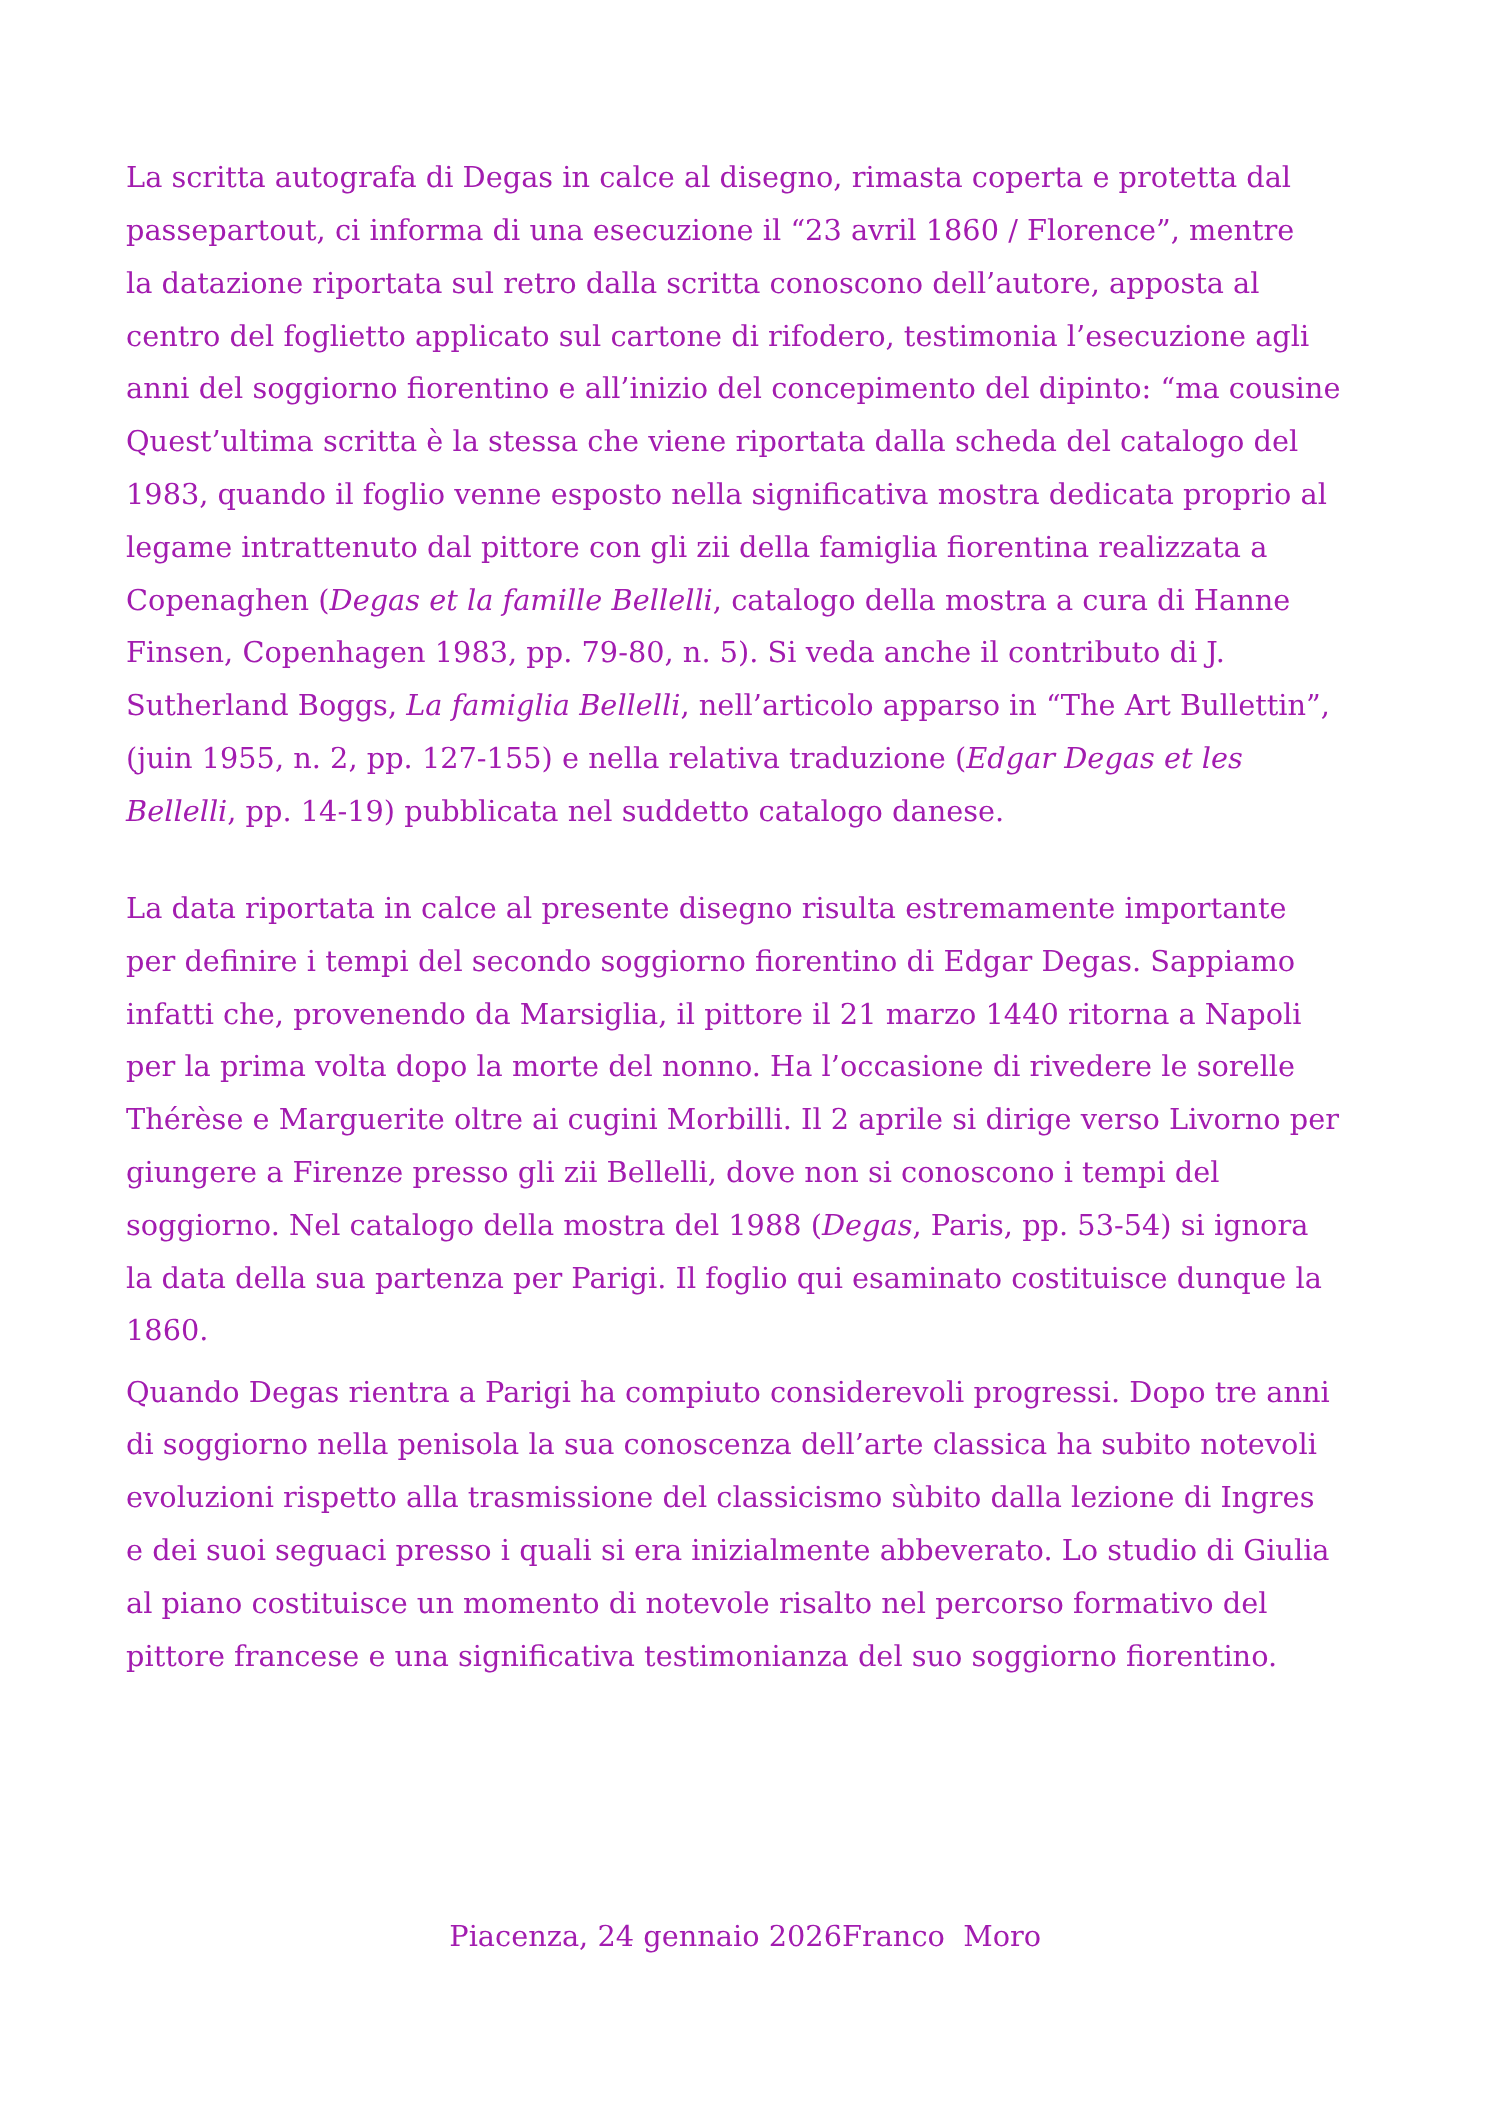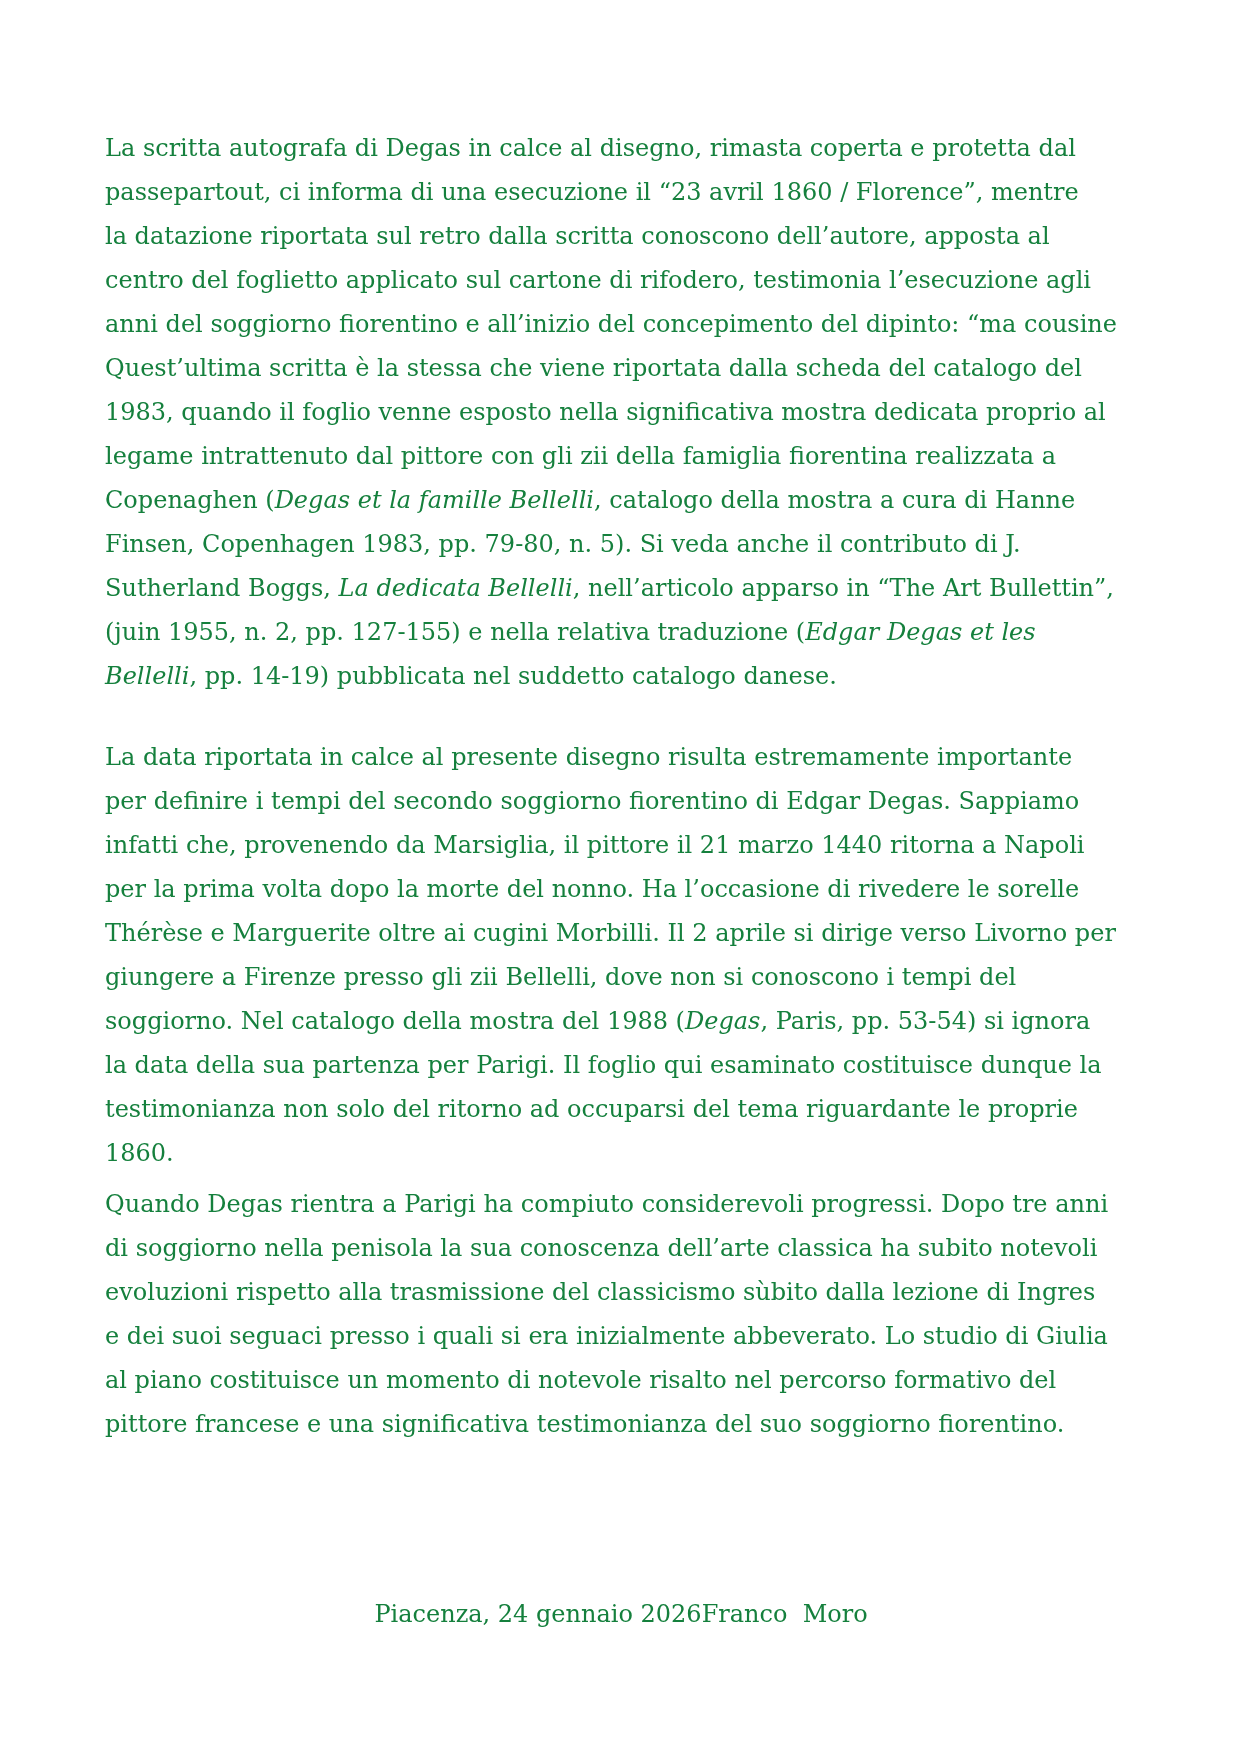--- a/index.html
+++ b/index.html
@@ -1,21 +1,21 @@
 <!DOCTYPE html>
 <html><head>
 <meta charset="utf-8">
 <style>
   html, body { margin: 0; padding: 0; background: #ffffff; }
   .page {
     position: relative;
     width: 1241px;
     height: 1755px;
     background: #ffffff;
-    color: #15803d;
+    color: #a21caf;
     font-family: "DejaVu Serif", serif;
     overflow: hidden;
   }
   .body-text {
     position: absolute;
     left: 105px;
     top: 126px;
     width: 1036px;
     font-size: 24px;
     line-height: 44px;
@@ -46,34 +46,33 @@
         <div class="line"><span>La scritta autografa di Degas in calce al disegno, rimasta coperta e protetta dal</span></div>
         <div class="line"><span>passepartout, ci informa di una esecuzione il “23 avril 1860 / Florence”, mentre</span></div>
         <div class="line"><span>la datazione riportata sul retro dalla scritta conoscono dell’autore, apposta al</span></div>
         <div class="line"><span>centro del foglietto applicato sul cartone di rifodero, testimonia l’esecuzione agli</span></div>
         <div class="line"><span>anni del soggiorno fiorentino e all’inizio del concepimento del dipinto: “ma cousine</span></div>
         <div class="line"><span>Quest’ultima scritta è la stessa che viene riportata dalla scheda del catalogo del</span></div>
         <div class="line"><span>1983, quando il foglio venne esposto nella significativa mostra dedicata proprio al</span></div>
         <div class="line"><span>legame intrattenuto dal pittore con gli zii della famiglia fiorentina realizzata a</span></div>
         <div class="line"><span>Copenaghen (</span><span class="it">Degas et la famille Bellelli</span><span>, catalogo della mostra a cura di Hanne</span></div>
         <div class="line"><span>Finsen, Copenhagen 1983, pp. 79-80, n. 5). Si veda anche il contributo di J.</span></div>
-        <div class="line"><span>Sutherland Boggs, </span><span class="it">La dedicata Bellelli</span><span>, nell’articolo apparso in “The Art Bullettin”,</span></div>
+        <div class="line"><span>Sutherland Boggs, </span><span class="it">La famiglia Bellelli</span><span>, nell’articolo apparso in “The Art Bullettin”,</span></div>
         <div class="line"><span>(juin 1955, n. 2, pp. 127-155) e nella relativa traduzione (</span><span class="it">Edgar Degas et les</span></div>
         <div class="line"><span class="it">Bellelli</span><span>, pp. 14-19) pubblicata nel suddetto catalogo danese.</span></div>
       </div>
       <div class="para">
         <div class="line"><span>La data riportata in calce al presente disegno risulta estremamente importante</span></div>
         <div class="line"><span>per definire i tempi del secondo soggiorno fiorentino di Edgar Degas. Sappiamo</span></div>
         <div class="line"><span>infatti che, provenendo da Marsiglia, il pittore il 21 marzo 1440 ritorna a Napoli</span></div>
         <div class="line"><span>per la prima volta dopo la morte del nonno. Ha l’occasione di rivedere le sorelle</span></div>
         <div class="line"><span>Thérèse e Marguerite oltre ai cugini Morbilli. Il 2 aprile si dirige verso Livorno per</span></div>
         <div class="line"><span>giungere a Firenze presso gli zii Bellelli, dove non si conoscono i tempi del</span></div>
         <div class="line"><span>soggiorno. Nel catalogo della mostra del 1988 (</span><span class="it">Degas</span><span>, Paris, pp. 53-54) si ignora</span></div>
         <div class="line"><span>la data della sua partenza per Parigi. Il foglio qui esaminato costituisce dunque la</span></div>
-        <div class="line"><span>testimonianza non solo del ritorno ad occuparsi del tema riguardante le proprie</span></div>
         <div class="line"><span>1860.</span></div>
       </div>
       <div class="para">
         <div class="line"><span>Quando Degas rientra a Parigi ha compiuto considerevoli progressi. Dopo tre anni</span></div>
         <div class="line"><span>di soggiorno nella penisola la sua conoscenza dell’arte classica ha subito notevoli</span></div>
         <div class="line"><span>evoluzioni rispetto alla trasmissione del classicismo sùbito dalla lezione di Ingres</span></div>
         <div class="line"><span>e dei suoi seguaci presso i quali si era inizialmente abbeverato. Lo studio di Giulia</span></div>
         <div class="line"><span>al piano costituisce un momento di notevole risalto nel percorso formativo del</span></div>
         <div class="line"><span>pittore francese e una significativa testimonianza del suo soggiorno fiorentino.</span></div>
       </div>

